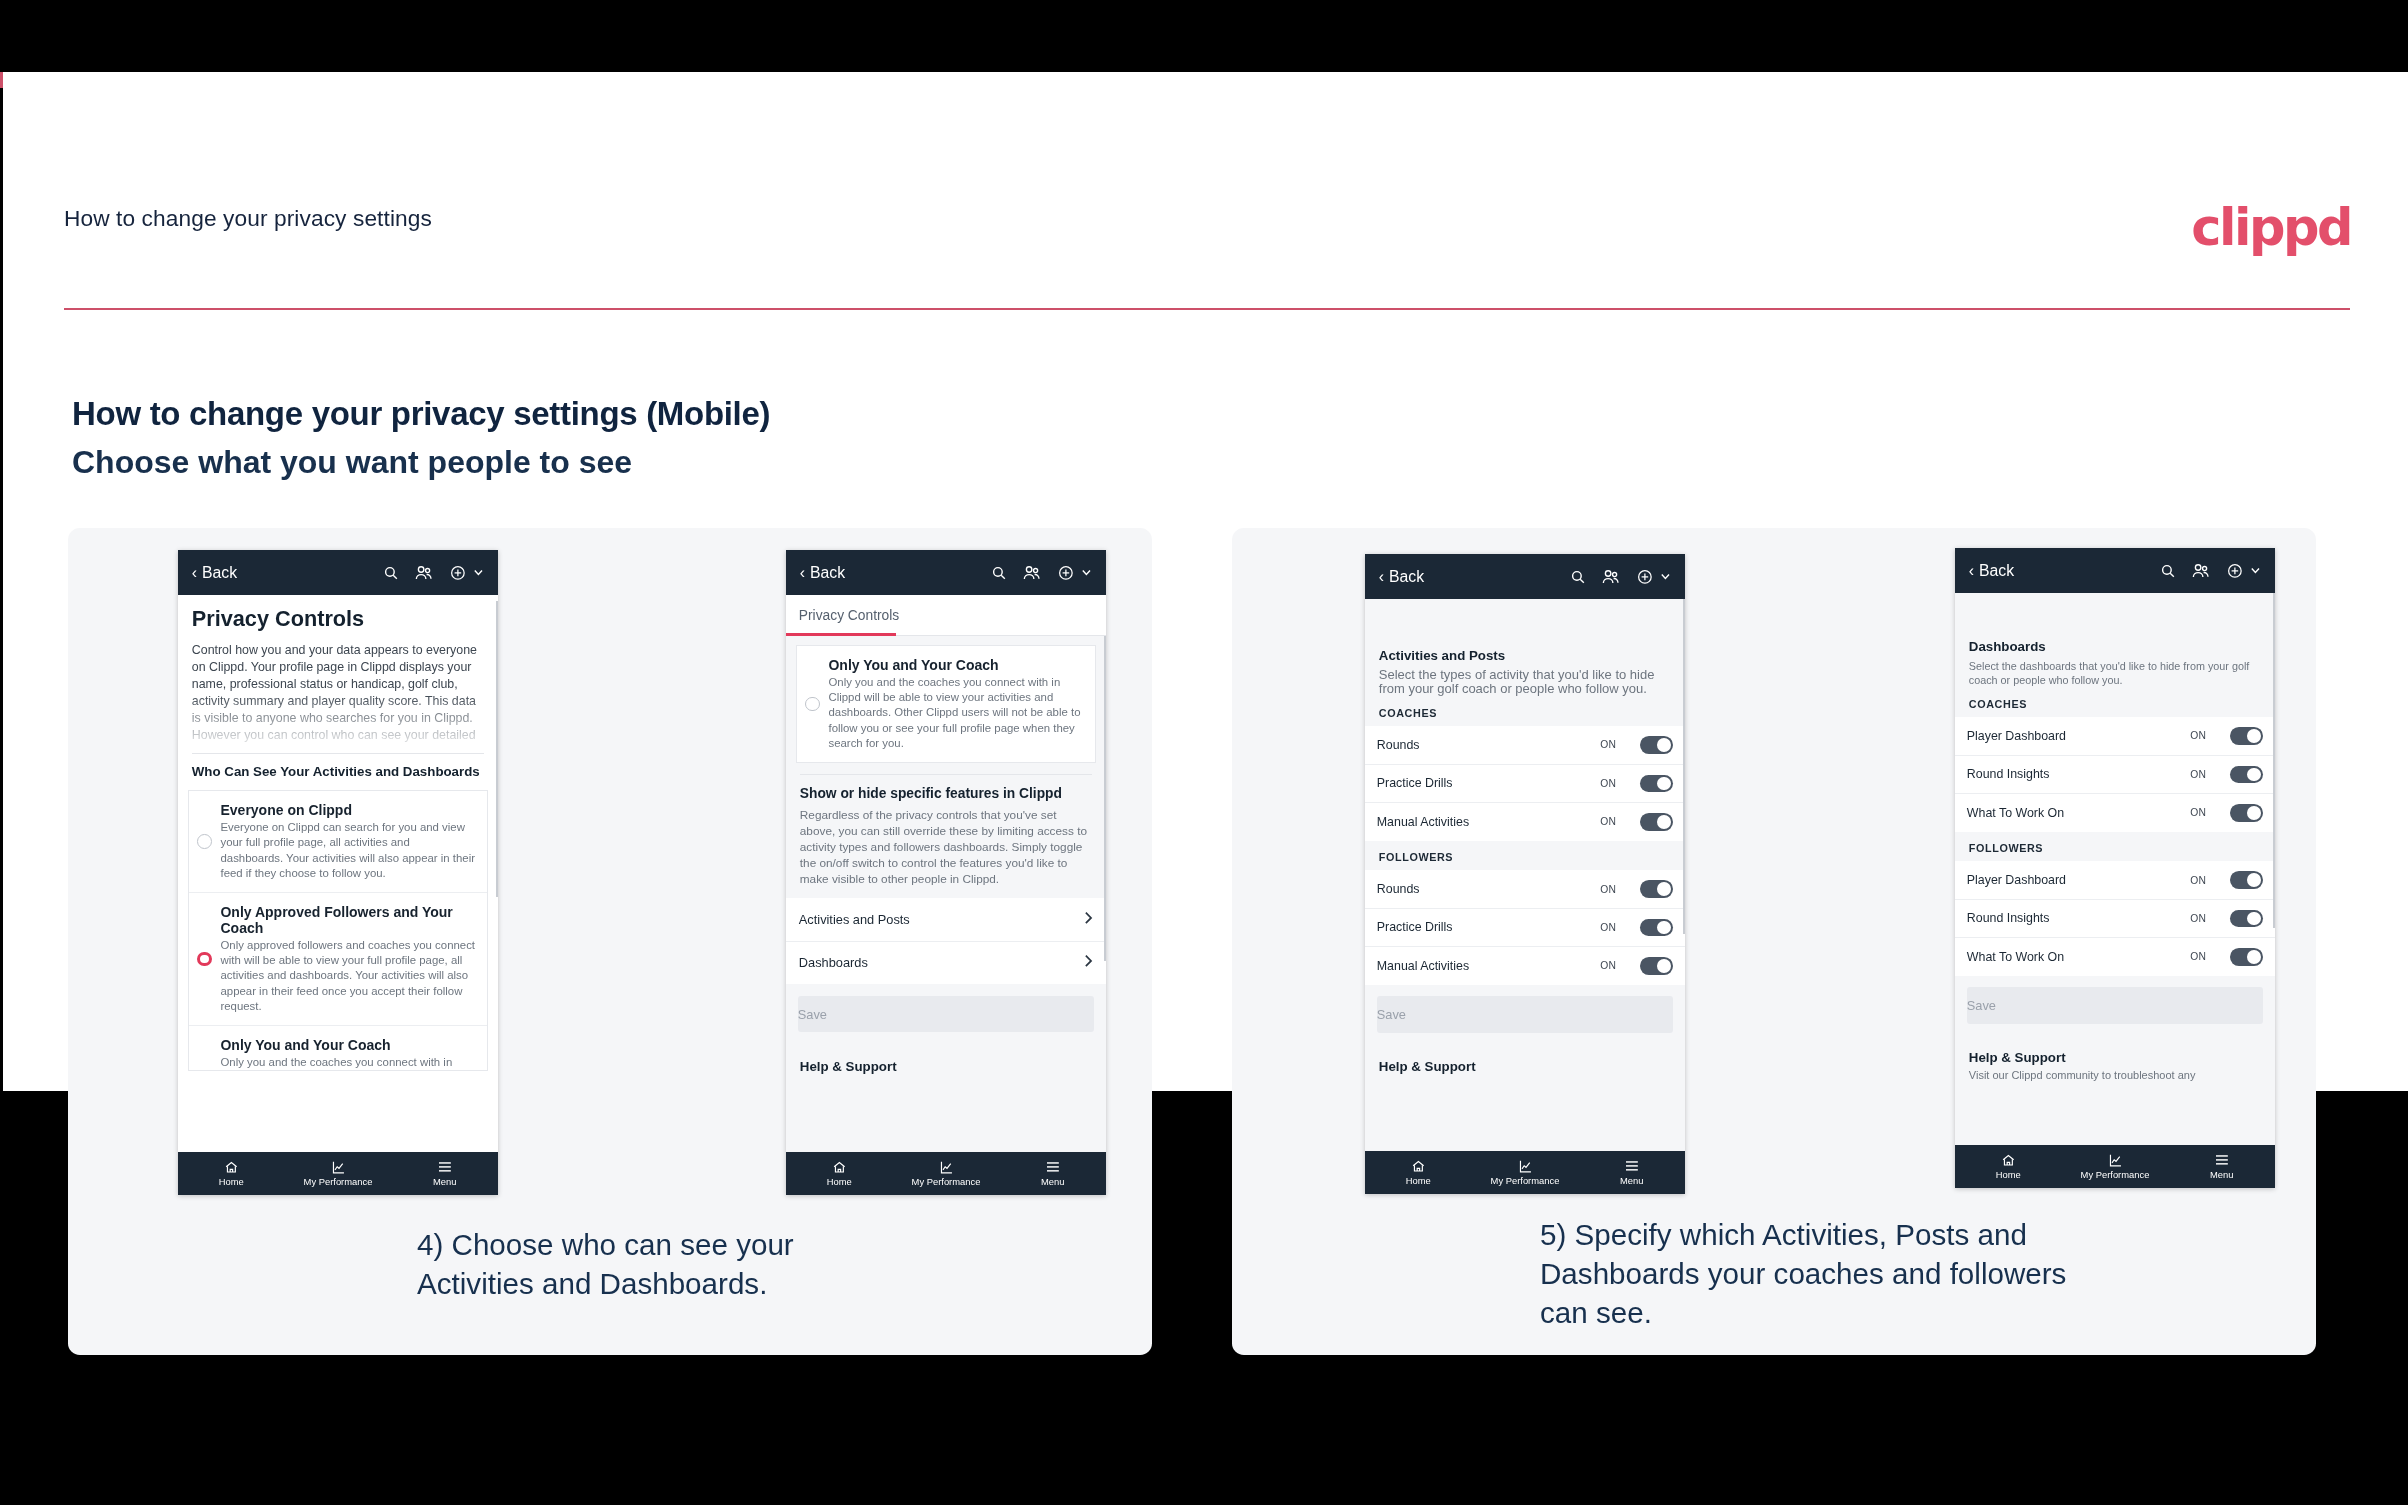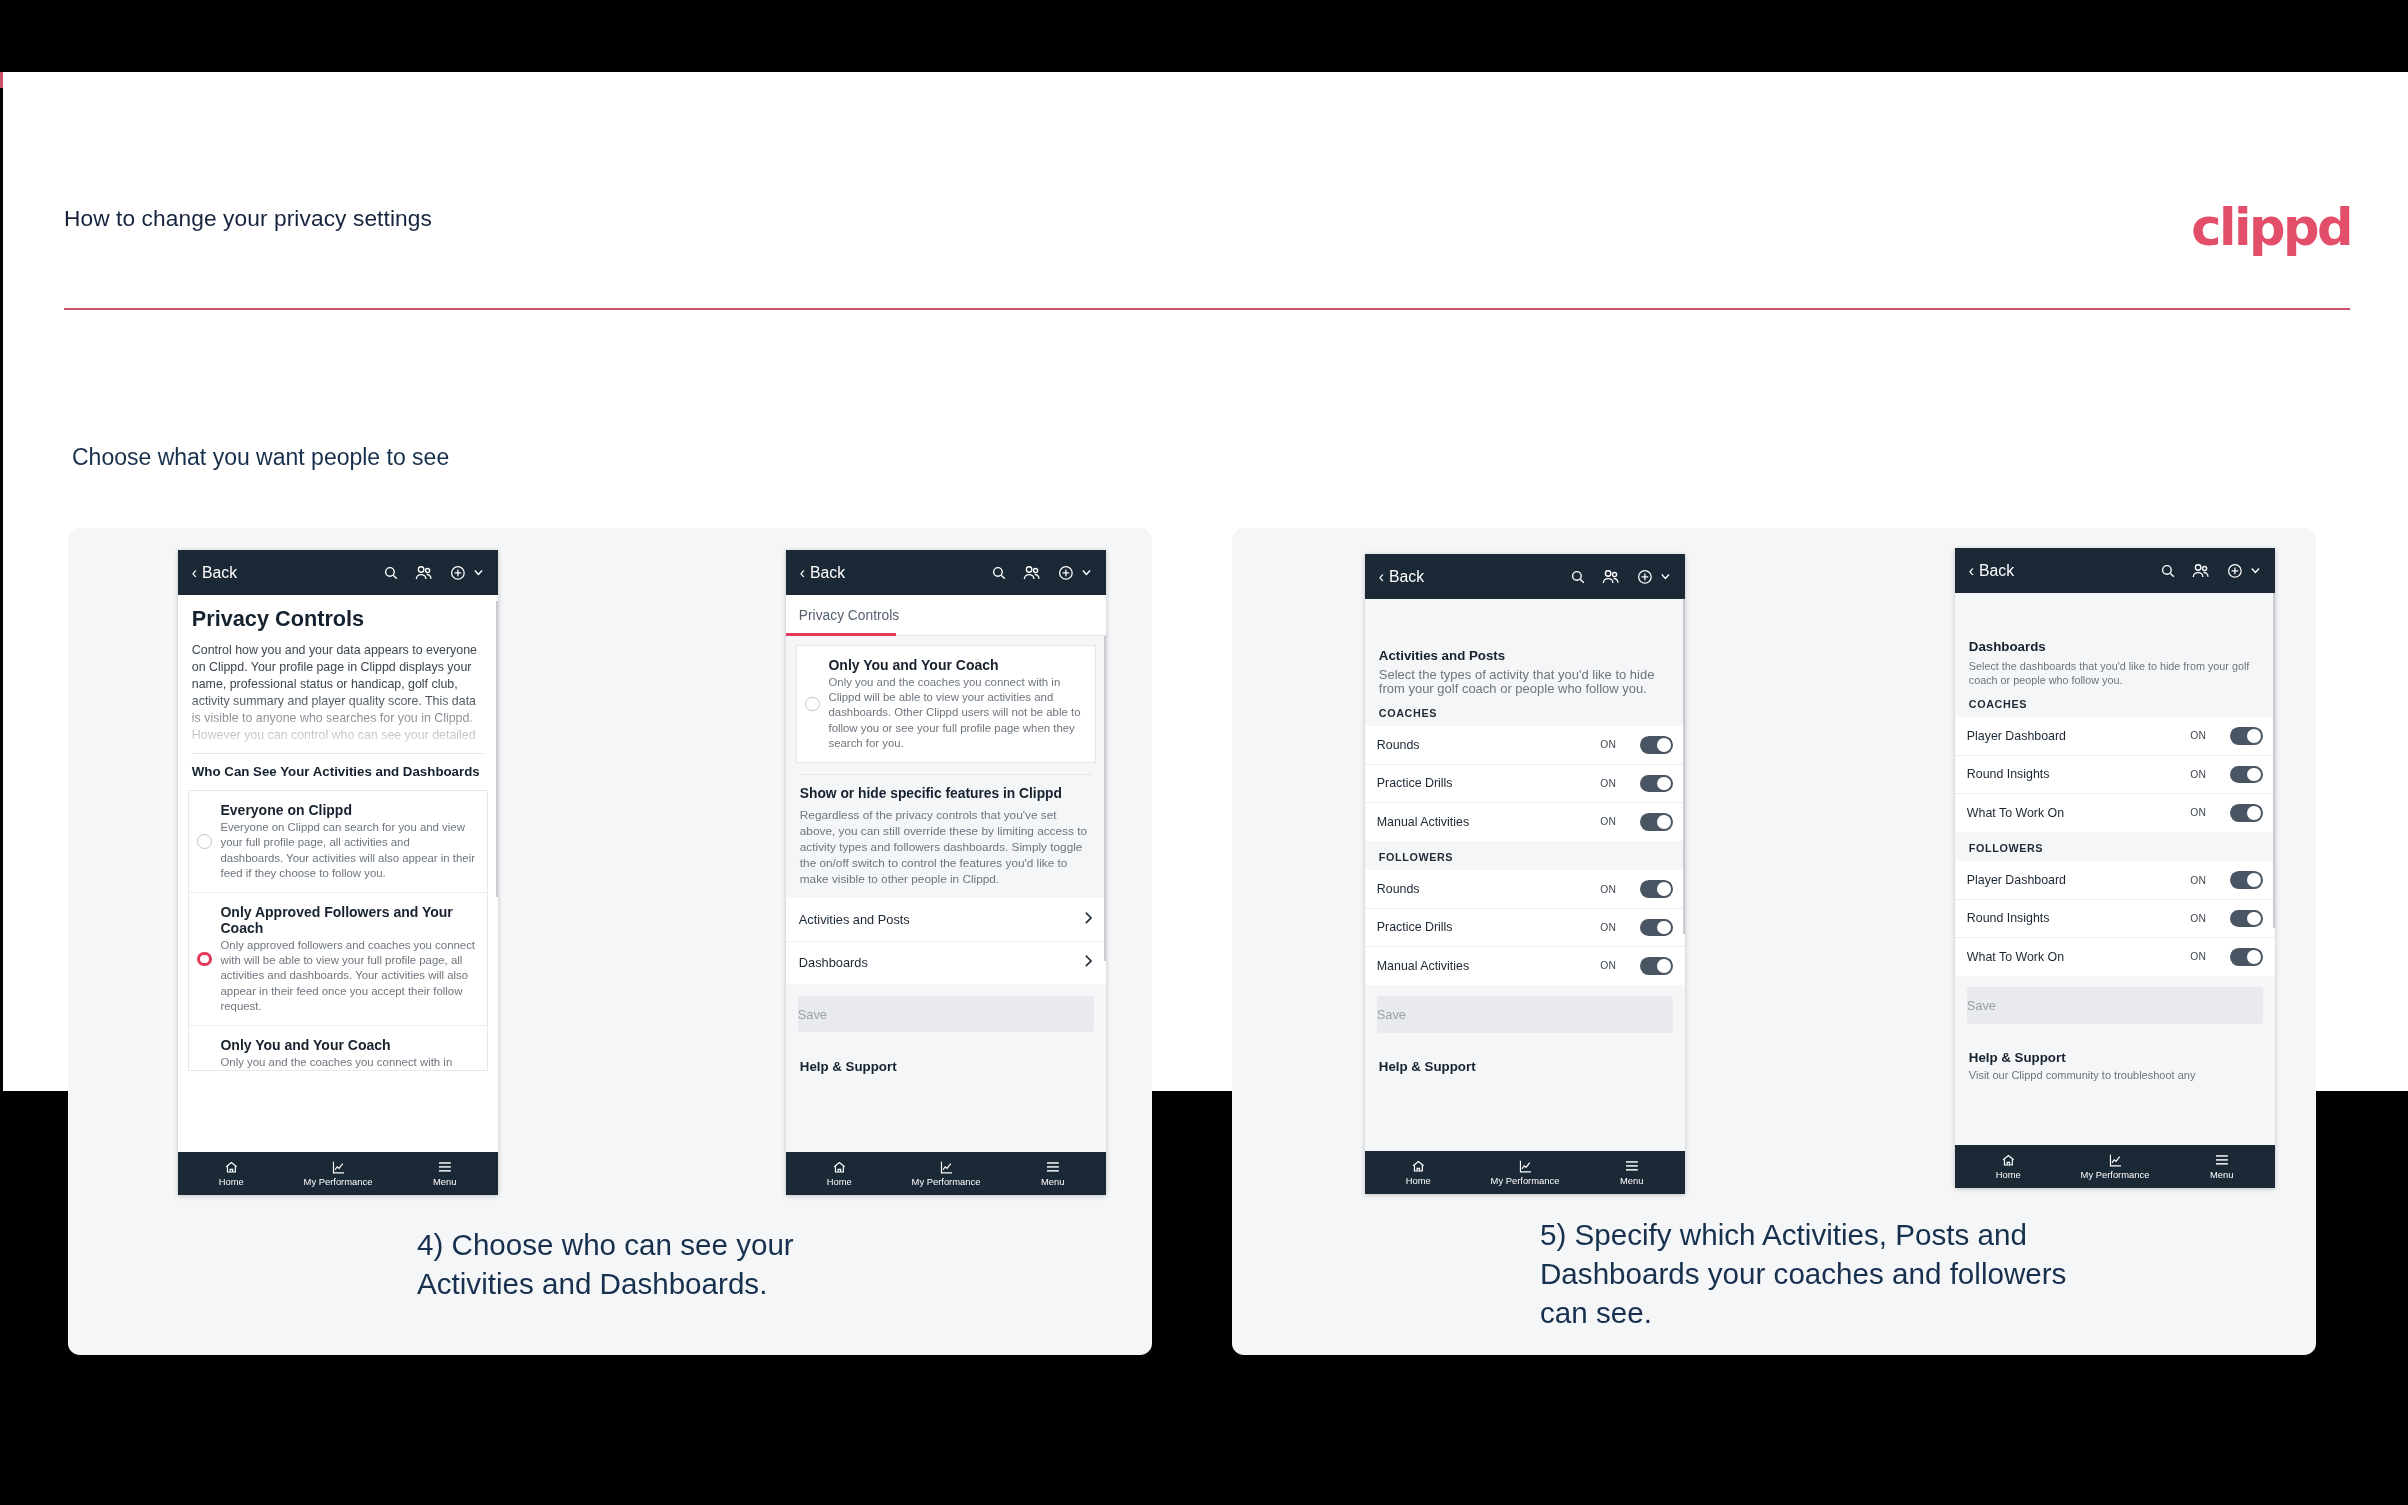--- a/index.html
+++ b/index.html
@@ -36,21 +36,21 @@
     position: absolute; left: 61px; top: 236px; width: 2286px; height: 2px;
     background: #cd5069;
   }
   
   .pg-title {
     position: absolute; left: 69px; top: 323px;
     font-size: 33px; font-weight: bold; color: #10243f; letter-spacing: -0.3px;
   }
   .pg-sub {
     position: absolute; left: 69px; top: 372px;
-    font-size: 23px; color: #18304d; font-weight: 400;
+    font-size: 32px; color: #18304d; font-weight: 700;
   }
   .footer {
     position: absolute; left: 63px; top: 1359px;
     font-size: 18.7px; color: #b9bfc8;
   }
   
   .card {
     position: absolute; top: 456px; height: 827px;
     background: #f5f6f8; border-radius: 11.8px;
   }
@@ -148,20 +148,21 @@
 <body>
 
 <div class="topstripe"></div>
 
 <div class="slide">
 
   <div class="hdr-title">How to change your privacy settings</div>
   <div class="logo">clippd</div>
   <div class="hdr-rule"></div>
 
+  <div class="pg-title">How to change your privacy settings (Mobile)</div>
   <div class="pg-sub">Choose what you want people to see</div>
 
   <div class="card" id="card-left"></div>
 
   <div class="card" id="card-right"></div>
 
   <div class="phone" style="left:175px; top:478px; width:320px; height:645px; display:flex; flex-direction:column;">
     <div class="ph-top">
       <div class="ph-back">
         <span class="chev">‹</span>

